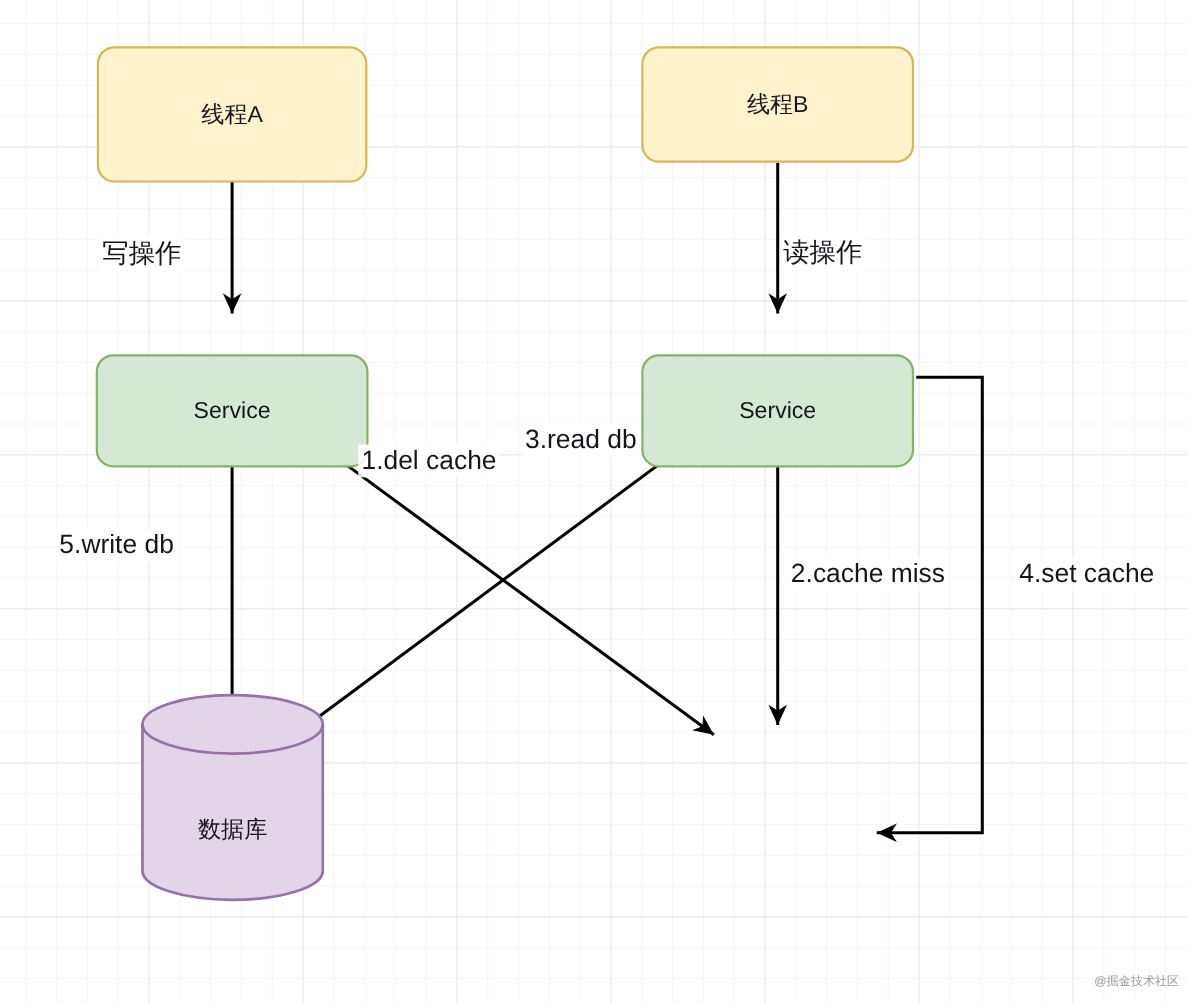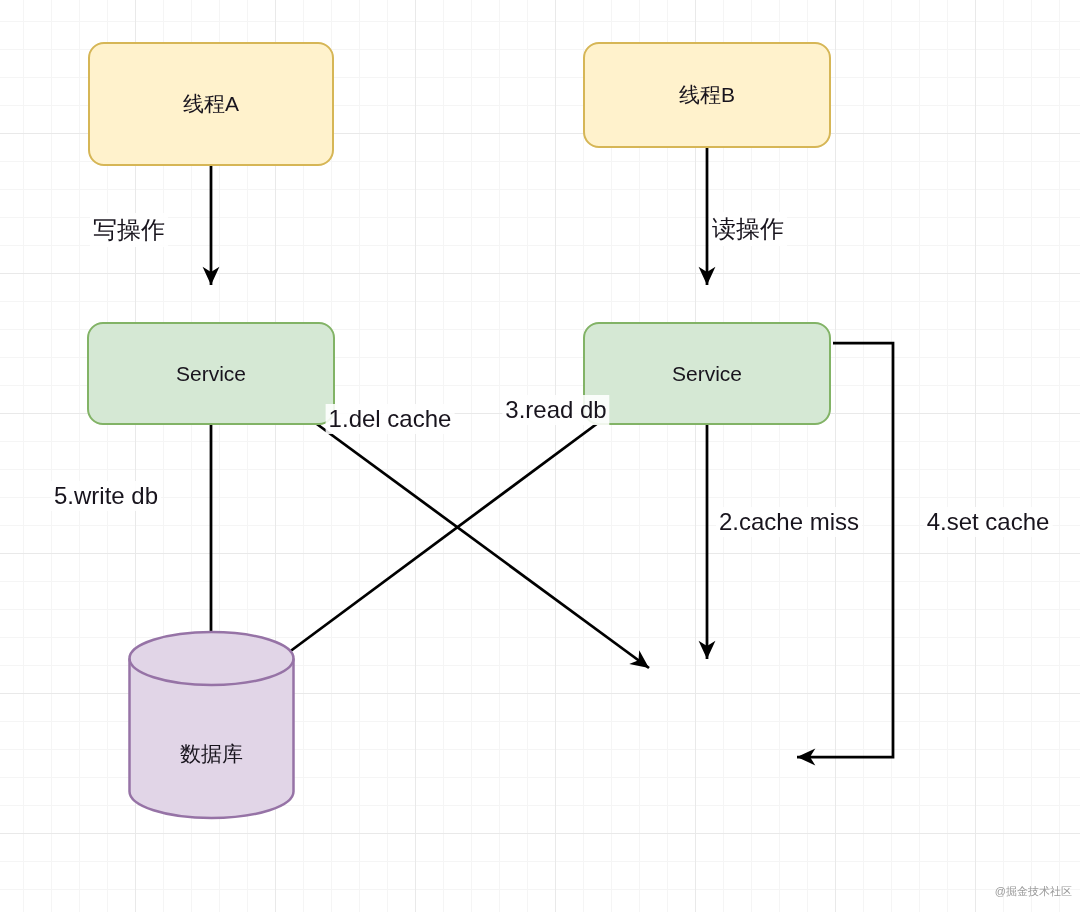--- a/index.html
+++ b/index.html
@@ -62,21 +62,21 @@
     transform: translate(-50%, -50%);
     font-size: 24px;
     color: #18141d;
     background: rgba(255,255,255,0.88);
     padding: 1px 3px;
     white-space: nowrap;
   }
   #lbl-write-op   { left: 129px; top: 230px; }
   #lbl-read-op    { left: 748px; top: 229px; }
   #lbl-del-cache  { left: 390px; top: 419px; }
-  #lbl-read-db    { left: 528px; top: 410px; margin-left: 28px; }
+  #lbl-read-db    { left: 528px; top: 400px; }
   #lbl-write-db   { left: 106px; top: 496px; }
   #lbl-cache-miss { left: 789px; top: 522px; }
   #lbl-set-cache  { left: 988px; top: 522px; }
 
   .watermark {
     position: absolute;
     right: 8px;
     bottom: 13px;
     font-size: 11px;
     color: #9a9a9a;

